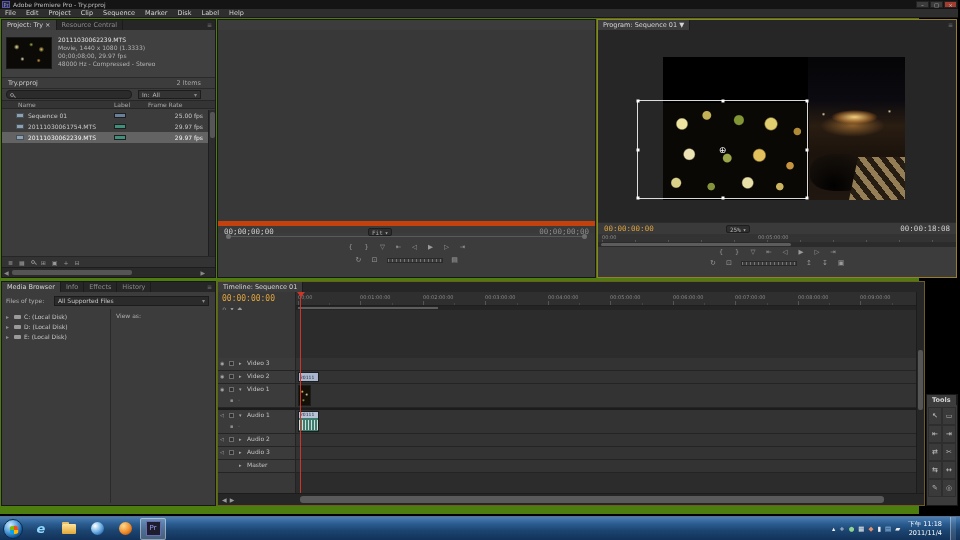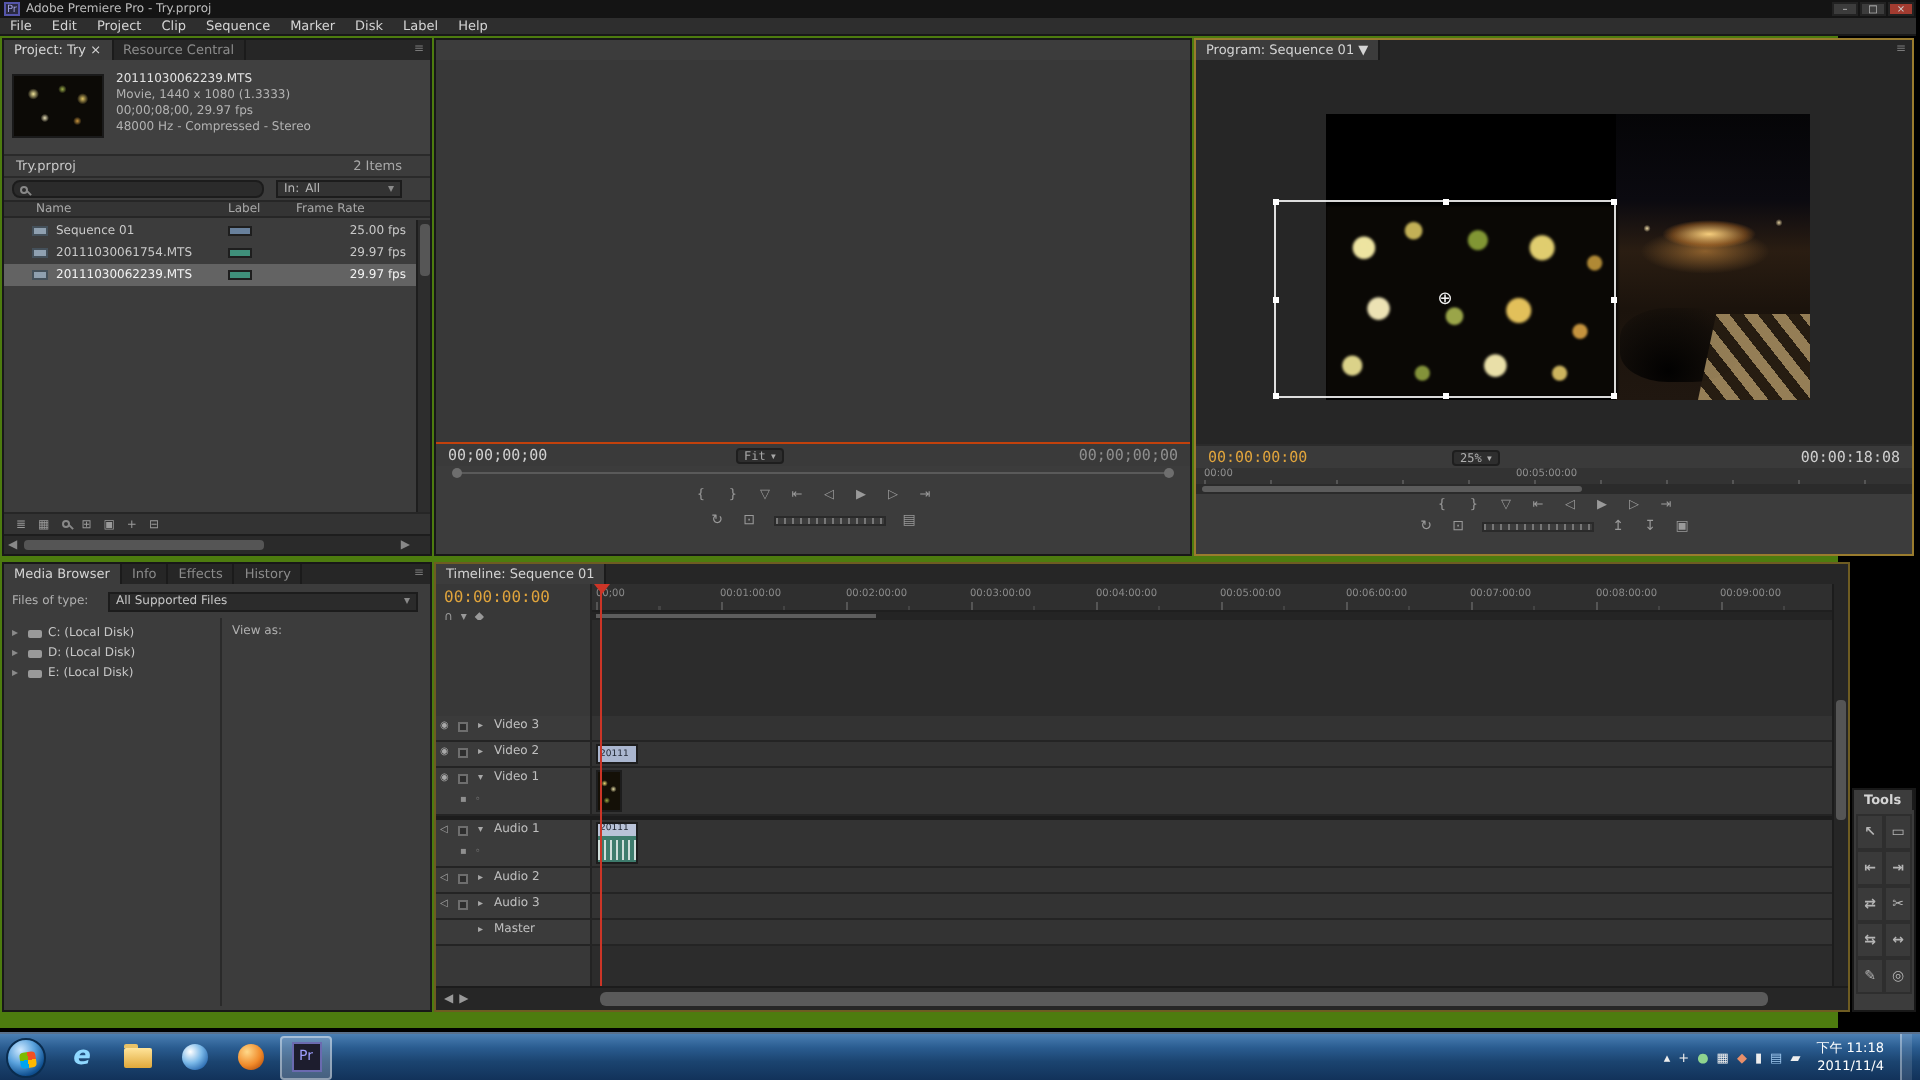--- a/index.html
+++ b/index.html
@@ -61,21 +61,21 @@
   .pfoot { position:absolute; left:0; bottom:10px; width:100%; height:11px; background:#333; border-top:1px solid #262626; display:flex; align-items:center; gap:6px; padding:0 6px; color:#9a9a9a; font-size:6px; }
   .phscroll { position:absolute; left:0; bottom:0; width:100%; height:10px; background:#2a2a2a; border-top:1px solid #1d1d1d; }
   .phthumb { position:absolute; left:10px; top:2px; width:120px; height:5px; background:#555; border-radius:2px; }
   .scrollarrow { position:absolute; top:1px; color:#888; font-size:6px; }
   .pvscroll { position:absolute; right:0; top:90px; bottom:21px; width:7px; background:#2d2d2d; border-left:1px solid #1e1e1e; }
   .pvthumb { position:absolute; left:1px; top:2px; width:5px; height:26px; background:#565656; border-radius:2px; }
 
   
   #source { left:217px; top:19px; width:379px; height:259px; }
   .s-empty { position:absolute; left:0; top:10px; right:0; bottom:56px; background:#383838; }
-  .s-tc { position:absolute; left:0; bottom:44px; width:100%; height:12px; background:#3a3a3a; border-top:1px solid #c2410c; font-size:7.5px; line-height:12px; }
+  .s-tc { position:absolute; left:0; bottom:44px; width:100%; height:12px; background:#3a3a3a; border-top:5px solid #c2410c; font-size:7.5px; line-height:12px; }
   .tc-l { position:absolute; left:6px; color:#d0d0d0; }
   .tc-r { position:absolute; right:6px; color:#8f8f8f; }
   .fitbox { position:absolute; left:150px; top:2px; height:8px; background:#2e2e2e; border:1px solid #1e1e1e; border-radius:2px; font-size:6px; line-height:7px; color:#a8a8a8; padding:0 3px; display:flex; gap:2px; align-items:center; }
   .s-zoom { position:absolute; left:0; bottom:37px; width:100%; height:7px; }
   .zline { position:absolute; left:10px; right:10px; top:3px; height:1px; background:#5a5a5a; }
   .zdot { position:absolute; top:1px; width:5px; height:5px; border-radius:50%; background:#6e6e6e; }
   .trrow { position:absolute; left:0; width:100%; display:flex; align-items:center; justify-content:center; gap:8px; color:#9a9a9a; }
   .s-tr1 { bottom:25px; height:10px; font-size:6.5px; }
   .s-tr2 { bottom:11px; height:12px; font-size:7px; }
   .tbtn { min-width:8px; text-align:center; }

